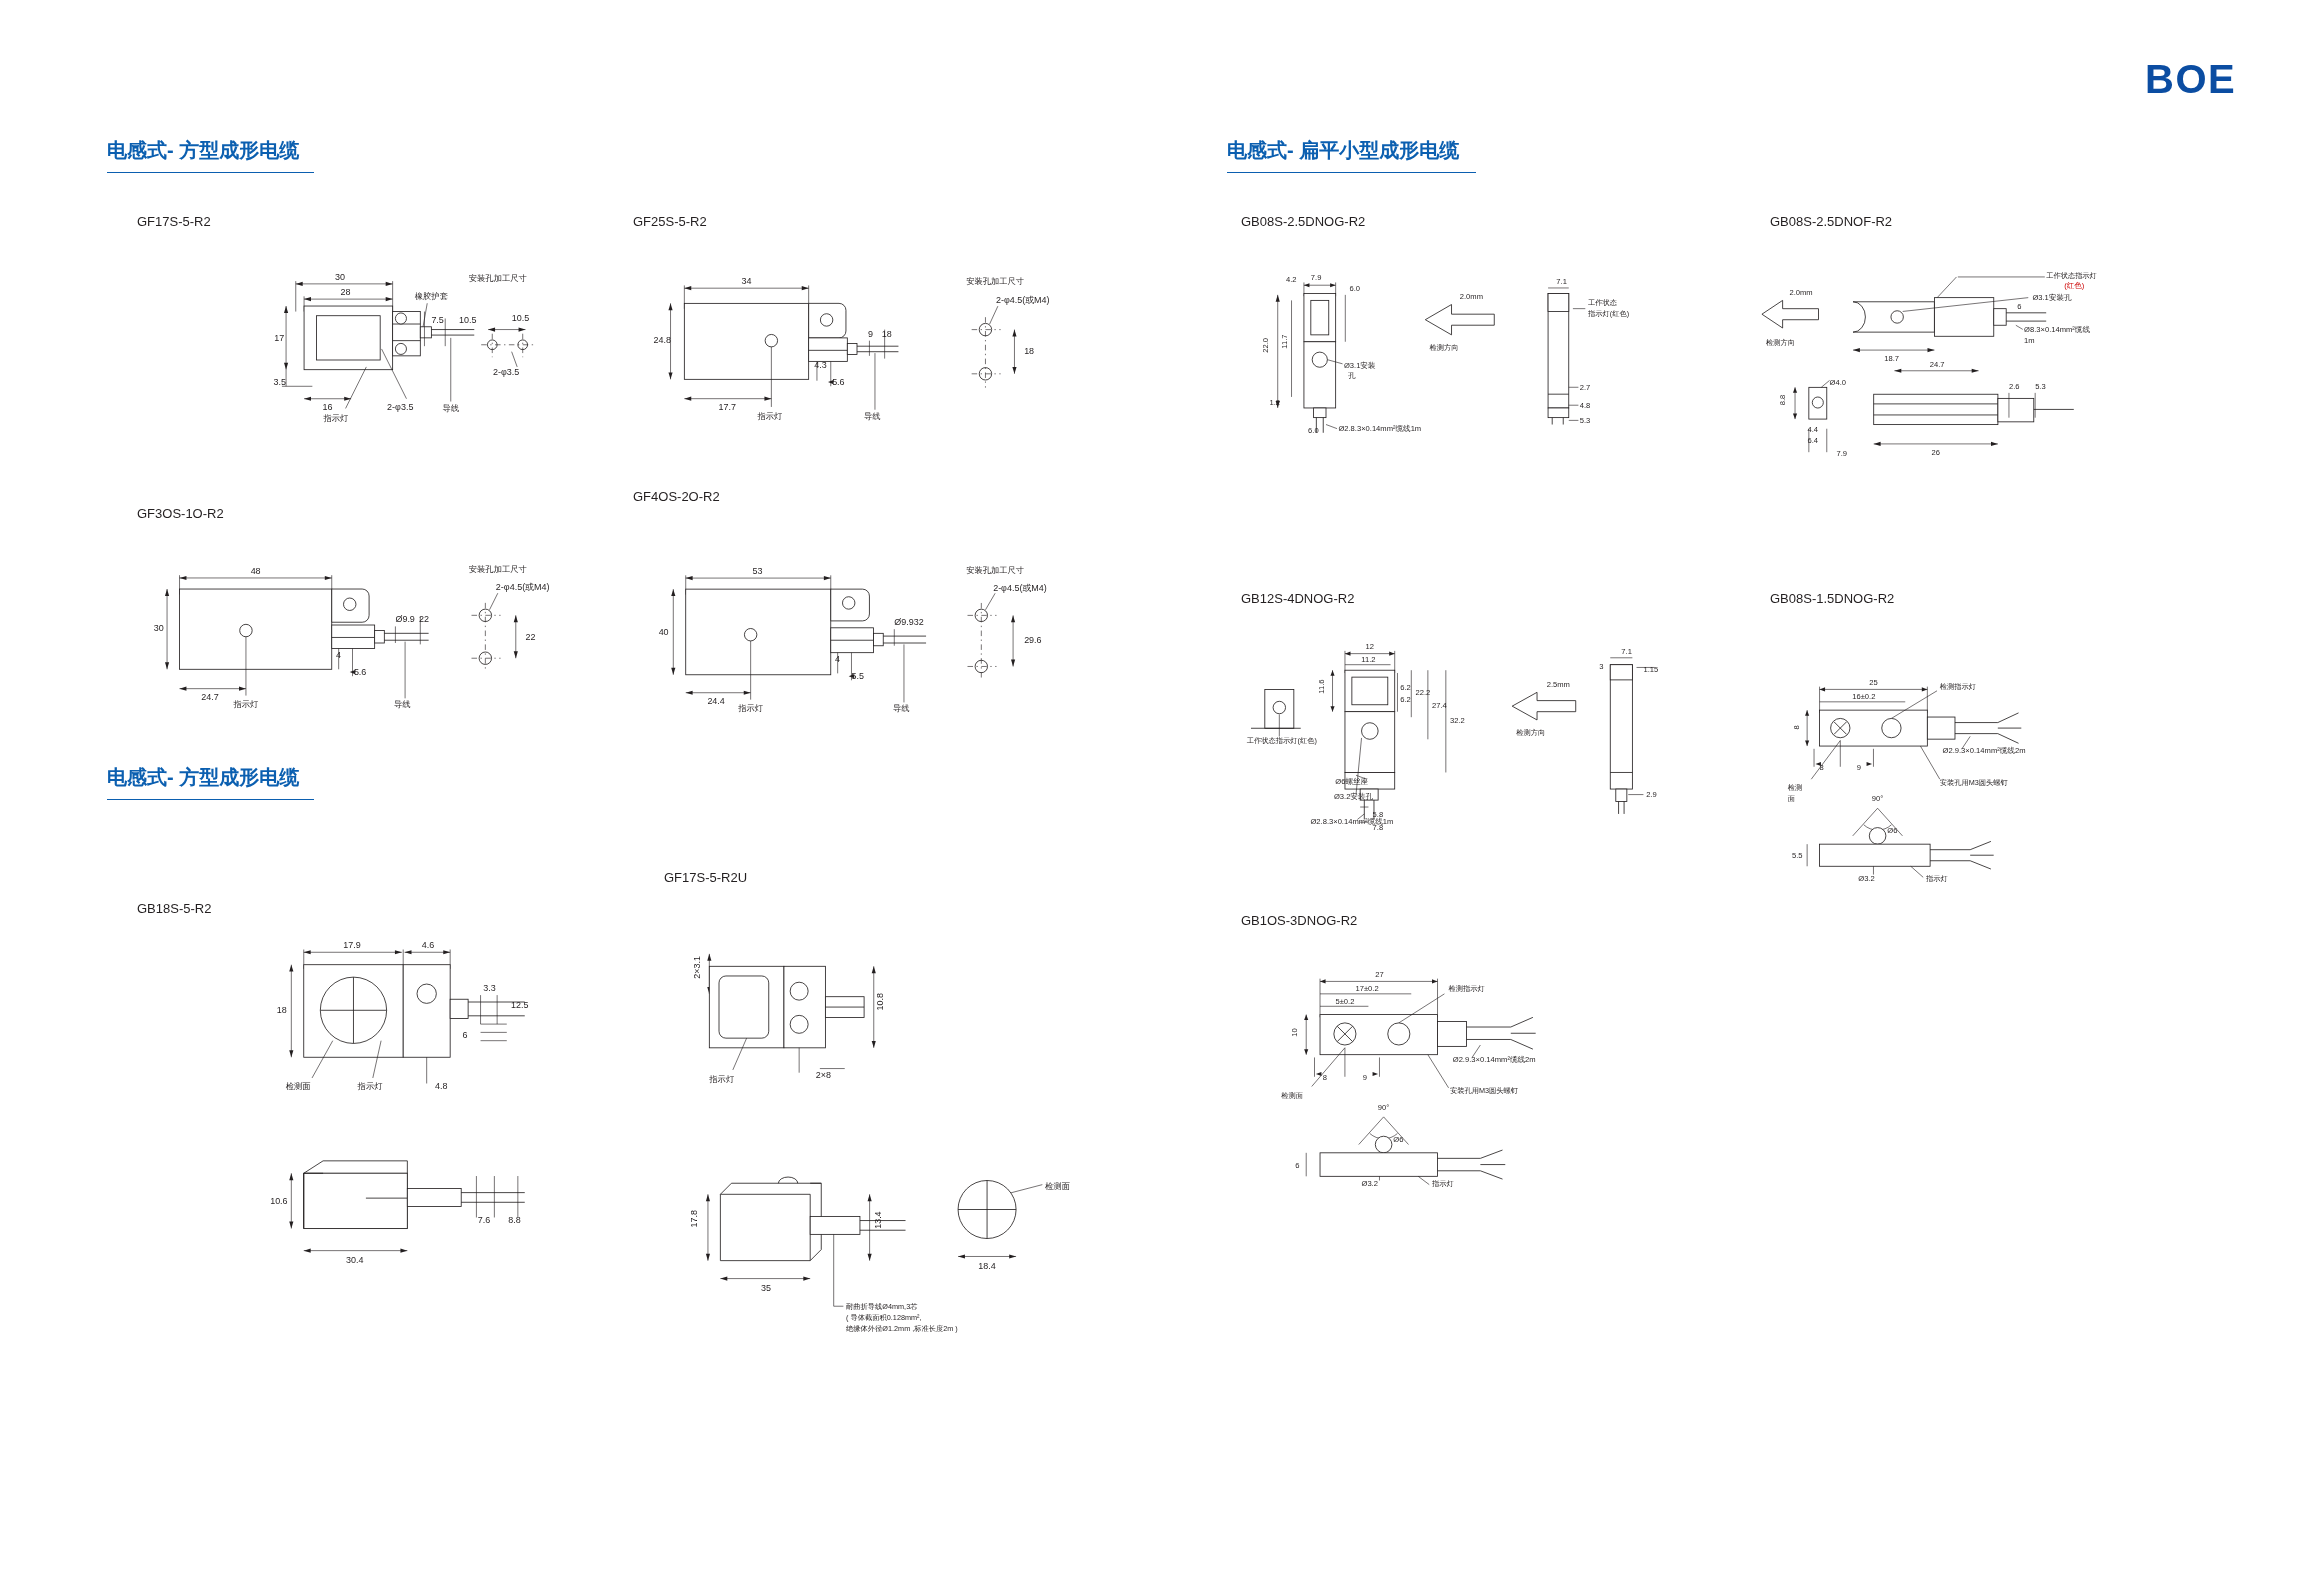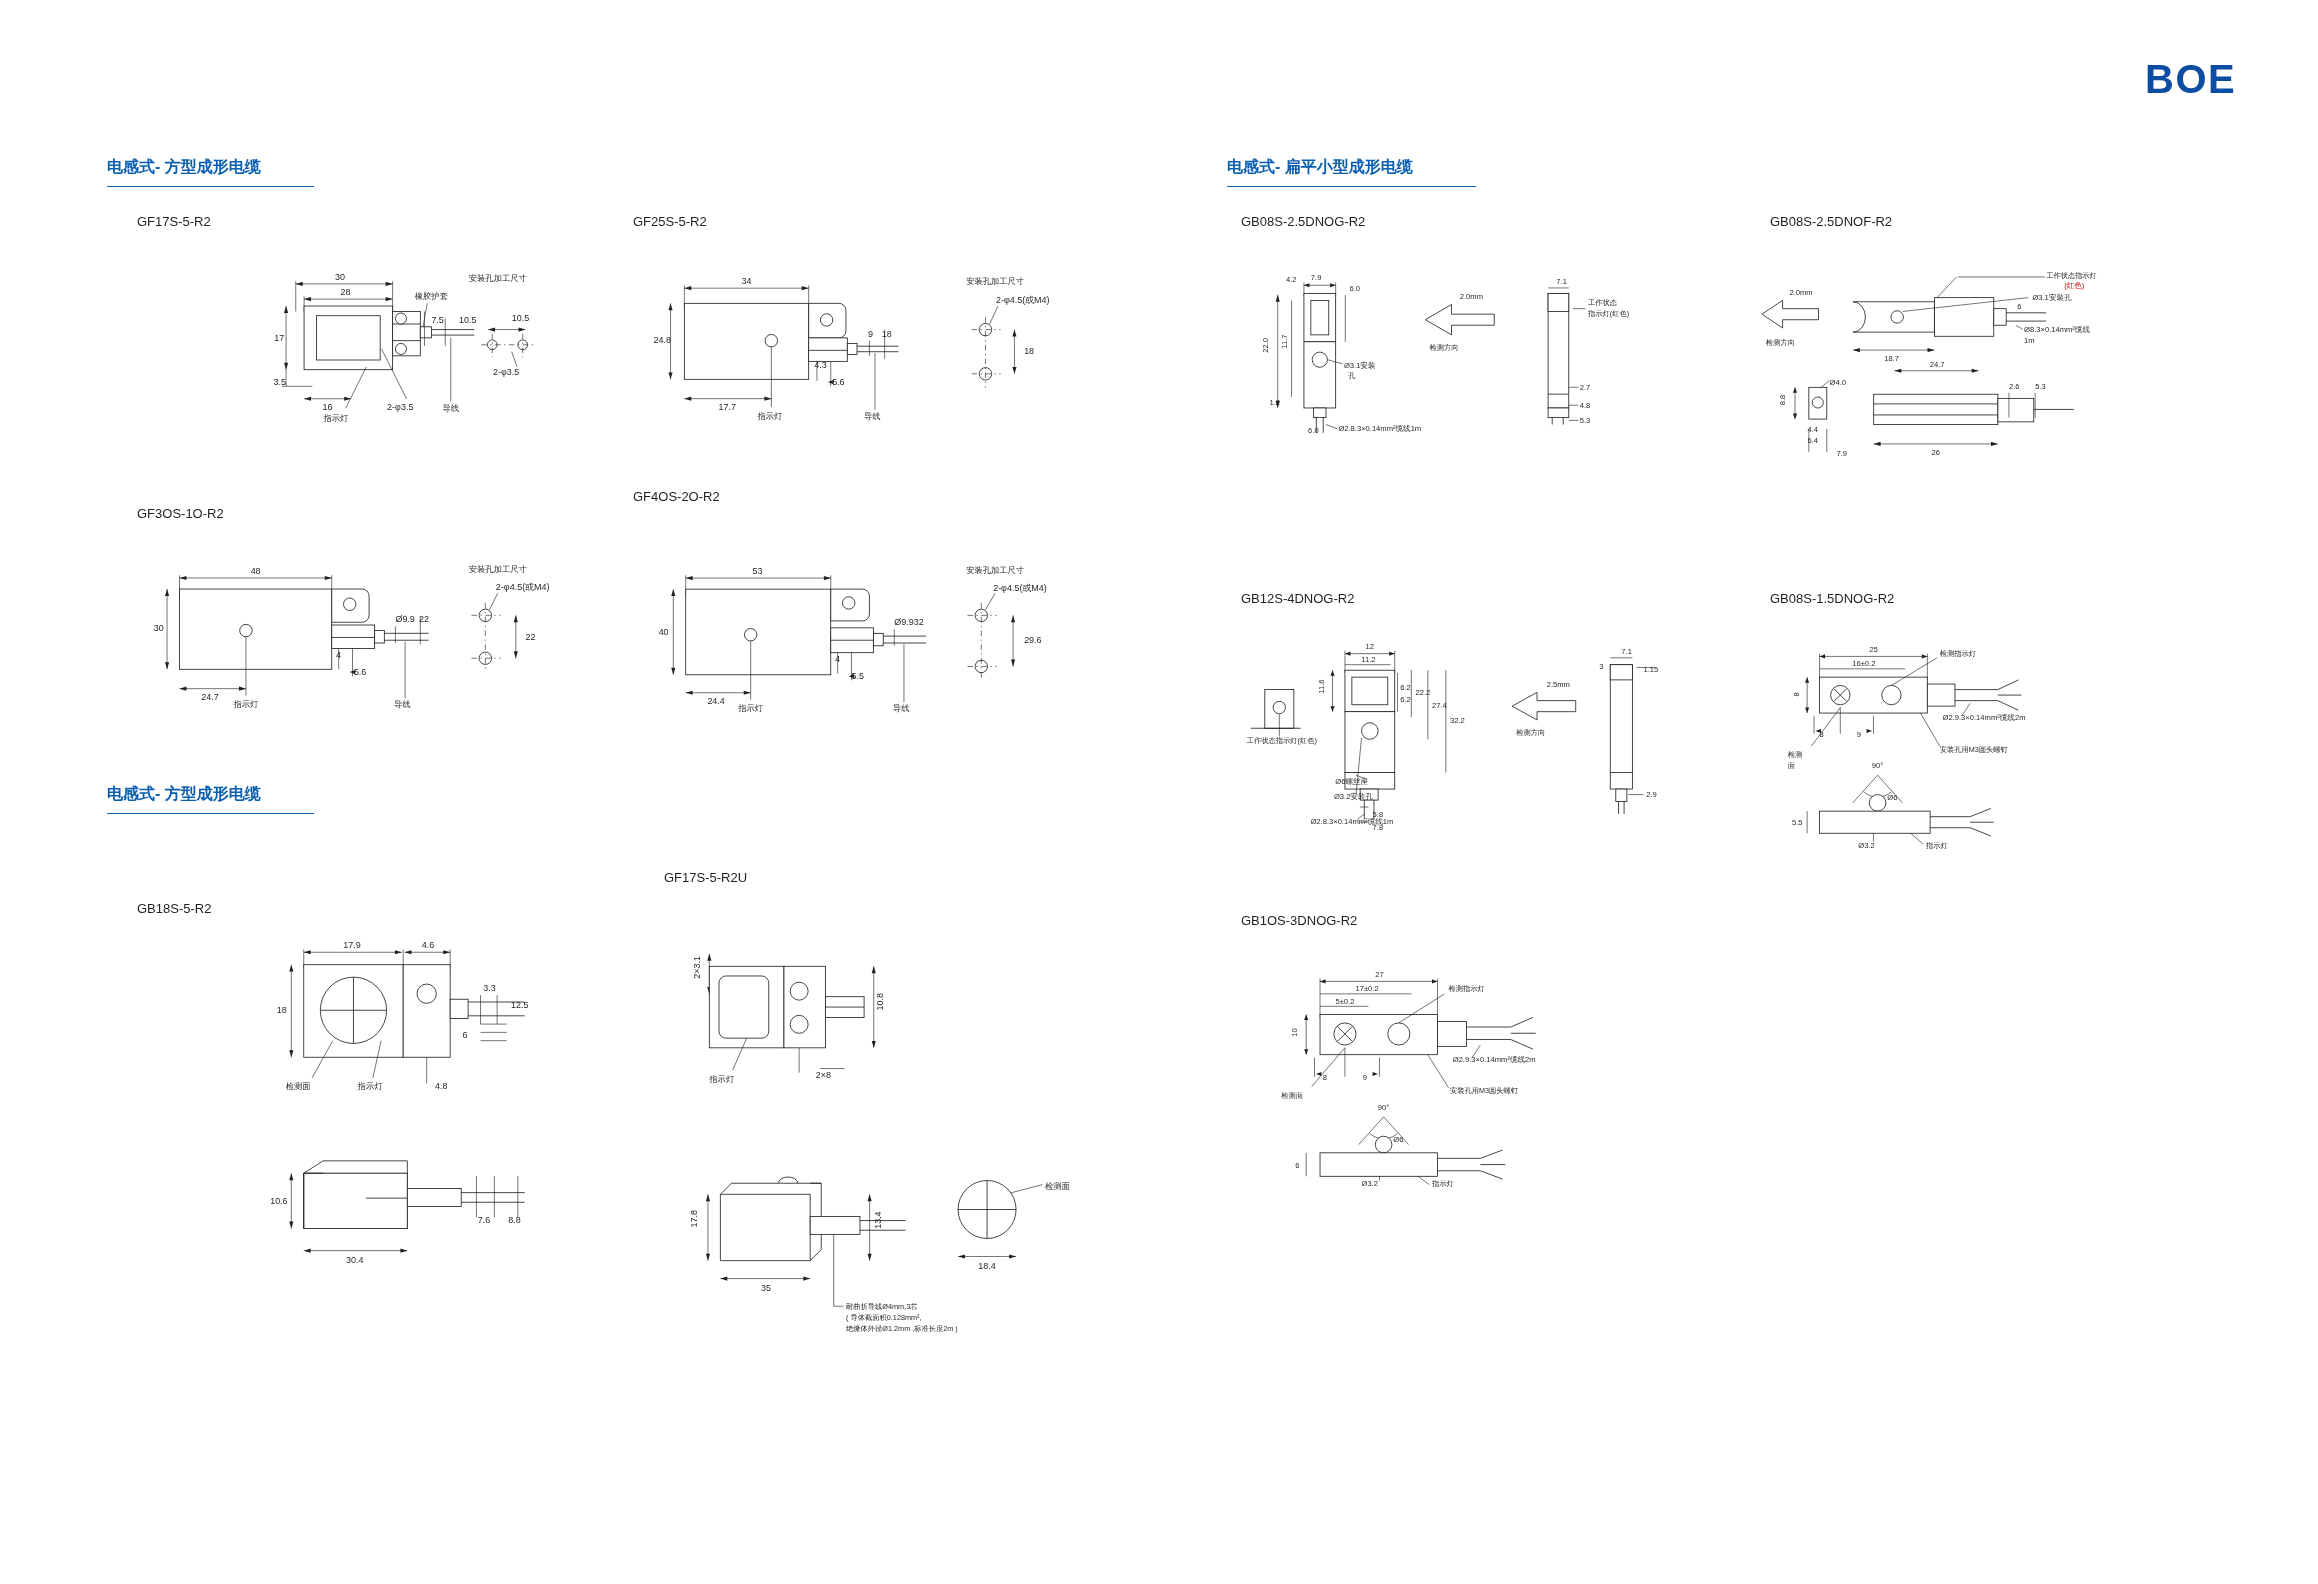--- a/index.html
+++ b/index.html
@@ -15,23 +15,22 @@
   
   .brand{
     position:absolute;right:83px;top:57px;
     font-size:40px;font-weight:bold;letter-spacing:1.4px;
     color:#0b4da2;
   }
 
   
   .sec-head{
     position:absolute;
-    font-size:16px;font-weight:bold;color:#0b5fb0;
+    font-size:20px;font-weight:bold;color:#0b5fb0;
     white-space:nowrap;
-    margin-top:20px;
   }
   .sec-head .rule{
     position:absolute;left:0;bottom:-9px;height:1.4px;background:#0b5fb0;width:100%;
   }
 
   
   .model{
     position:absolute;
     font-size:13px;color:#231f20;white-space:nowrap;
   }
@@ -684,21 +683,21 @@
       <rect class="fillw" x="540" y="56" width="32" height="22"></rect>
       <line class="ln" x1="540" y1="212" x2="572" y2="212"></line>
       <rect class="fillw" x="548" y="236" width="16" height="18"></rect>
       <line class="ln" x1="552" y1="254" x2="552" y2="272"></line>
       <line class="ln" x1="560" y1="254" x2="560" y2="272"></line>
       <text class="t-s" x="592" y="248">2.9</text>
       <line class="thin" x1="566" y1="244" x2="588" y2="244"></line>
     </svg>
   </div>
 
-  <div class="dwg" style="left:1742px;top:626px;">
+  <div class="dwg" style="left:1742px;top:659px;">
     <svg width="484" height="228" viewBox="0 0 700 330">
 
       <line class="thin" x1="112" y1="44" x2="268" y2="44"></line>
       <path class="arrowhead" d="M112,44 l8,-3 v6 z"></path>
         <path class="arrowhead" d="M268,44 l-8,-3 v6 z"></path>
       <text class="t-s" x="190" y="38" text-anchor="middle">25</text>
       <line class="thin" x1="112" y1="62" x2="236" y2="62"></line>
       <text class="t-s" x="176" y="58" text-anchor="middle">16±0.2</text>
       <line class="thin" x1="112" y1="40" x2="112" y2="78"></line>
       <line class="thin" x1="268" y1="40" x2="268" y2="78"></line>

